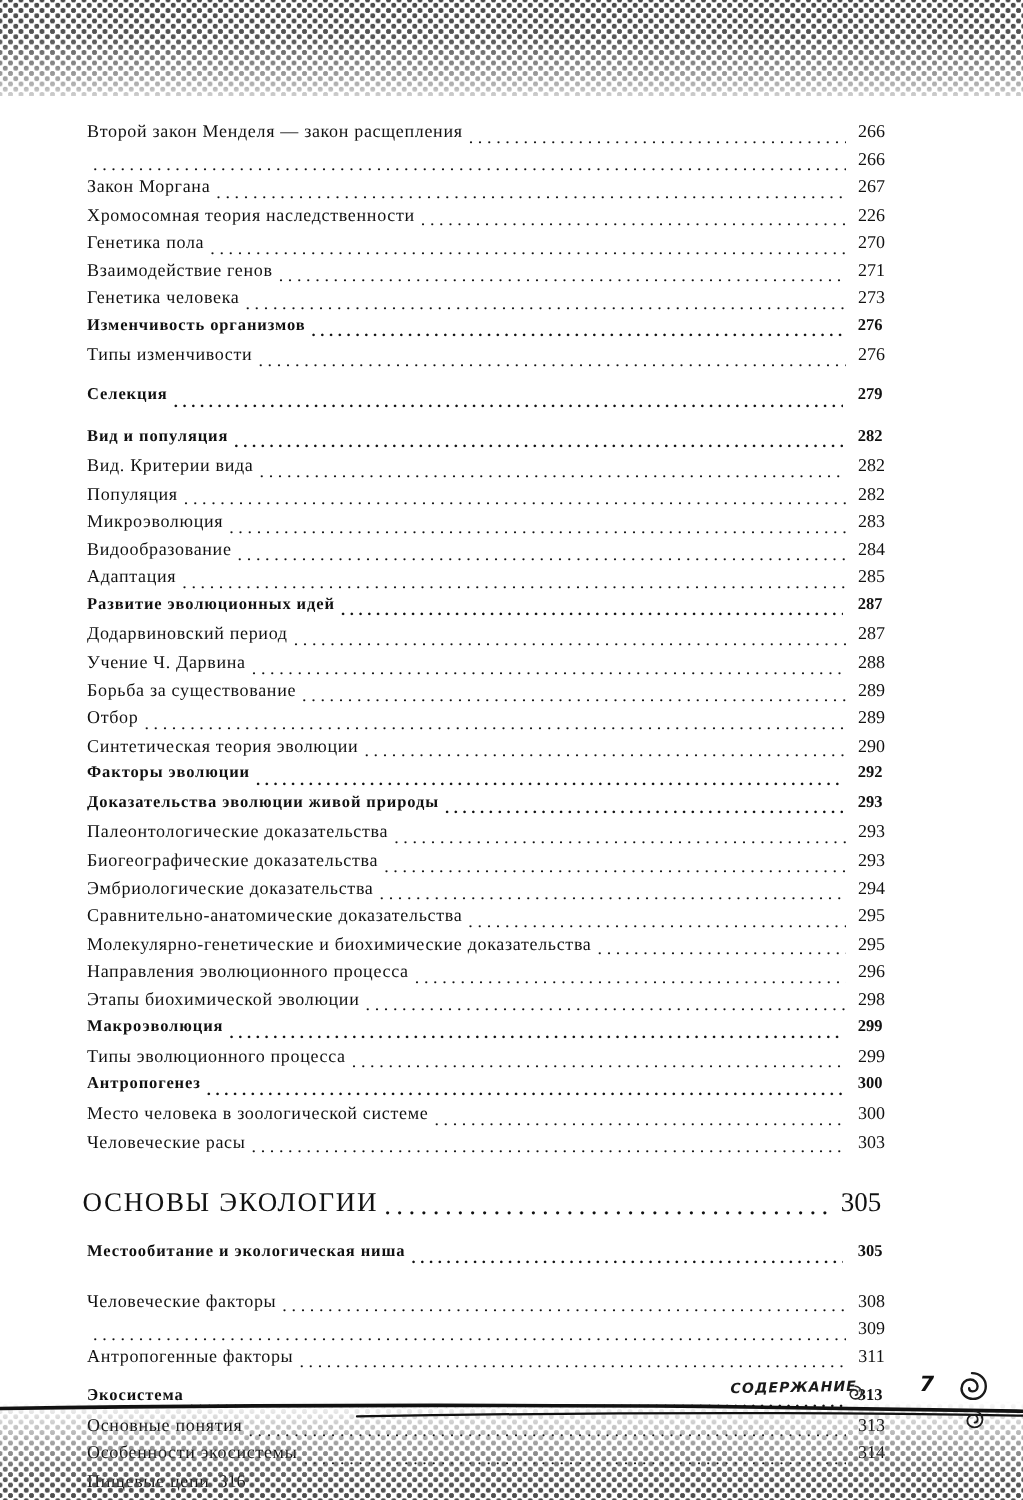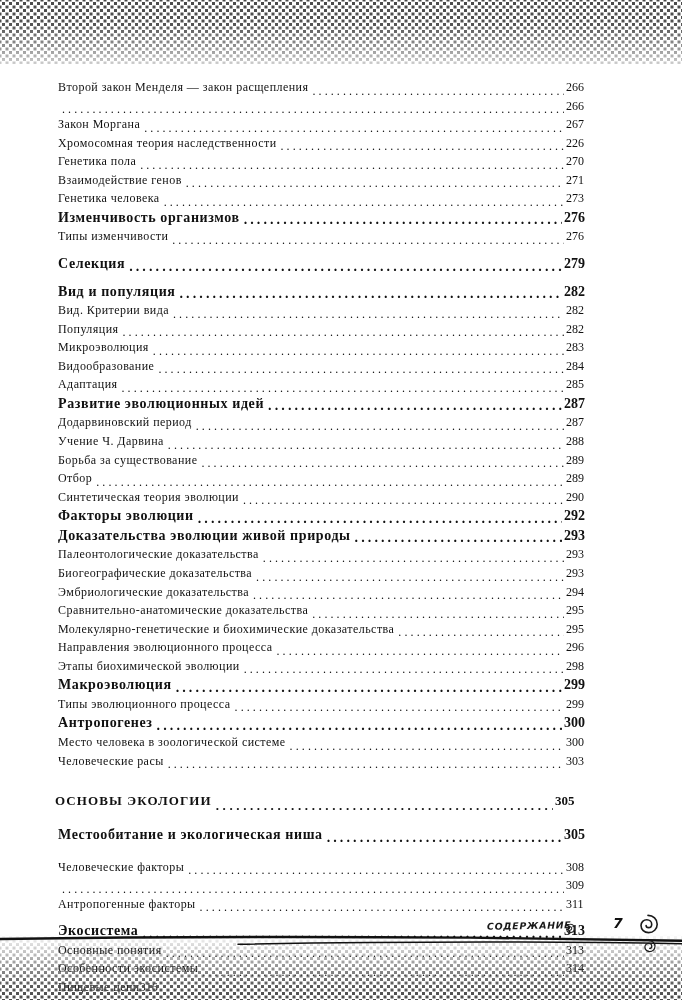--- a/index.html
+++ b/index.html
@@ -77,45 +77,45 @@
     margin: 0 2px 0 4px;
     line-height: 1;
     letter-spacing: 3.1px;
     color: #111111;
   }
   .entry .leader::before {
     content: "............................................................................................................";
   }
   .entry .page {
     flex: 0 0 auto;
-    text-align: left;
+    text-align: center;
   }
 
   
   .lvl-sub {
     font-size: 12px;
     line-height: 18.55px;
     font-weight: normal;
   }
   .lvl-sub .page { min-width: 30px; }
 
   
   .lvl-section {
-    font-size: 14px;
+    font-size: 11px;
     line-height: 19.6px;
     font-weight: bold;
   }
   .lvl-section .label { letter-spacing: 0.6px; }
   .lvl-section .page { min-width: 32px; }
 
   
   .lvl-part {
-    font-size: 13px;
+    font-size: 18px;
     line-height: 22px;
-    font-weight: bold;
+    font-weight: normal;
     margin-left: -3px;
   }
   .lvl-part .label { letter-spacing: 1.1px; }
   .lvl-part .leader { letter-spacing: 3.6px; }
   .lvl-part .page { min-width: 38px; }
 
   .spacer-sm { height: 8px; }
   .spacer-md { height: 13px; }
   .spacer-lg { height: 20px; }
 

